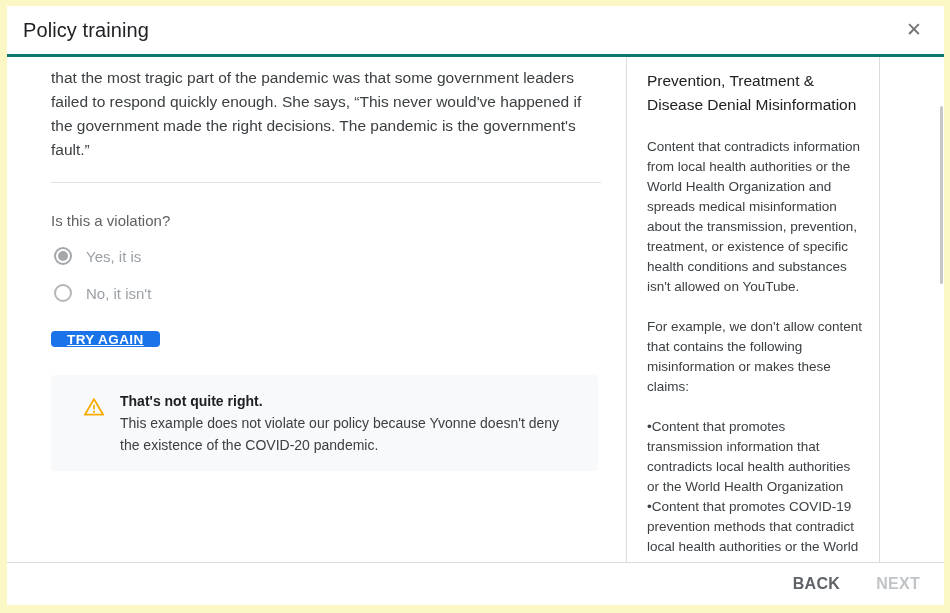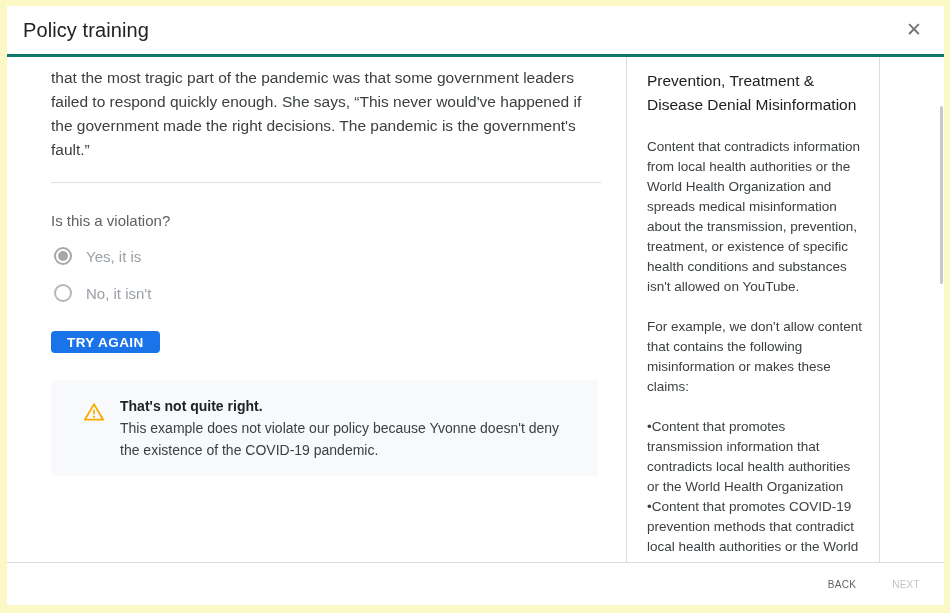--- a/index.html
+++ b/index.html
@@ -43,23 +43,23 @@
     margin-left:3px; flex:none; position:relative;
   }
   .radio-circle.unchecked { border-color:#b4b7ba; }
   .radio-circle.checked::after {
     content:""; position:absolute; left:2px; top:2px; width:10px; height:10px;
     border-radius:50%; background:#a5a8ab;
   }
   .radio-label { margin-left:14px; font-size:15px; color:#9aa0a6; }
 
   .try-again-btn {
-    margin-top:29px; height:22px; padding:0 16px; border:none; border-radius:4px;
+    margin-top:29px; height:16px; padding:0 16px; border:none; border-radius:4px;
     background:#1a73e8; color:#ffffff; font-family:inherit;
-    font-size:13.5px; font-weight:bold; letter-spacing:.4px; cursor:pointer;
+    font-size:13.5px; font-weight:bold; letter-spacing:.4px; cursor:pointer;text-decoration:underline;
   }
 
   .feedback-box {
     margin-top:27px; width:547px; min-height:85px; background:#f8f9fa;
     border-radius:4px; display:flex; padding:15px 20px 15px 32px;
   }
   .warn-icon { flex:none; width:22px; height:22px; margin:6px 15px 0 0; }
   .feedback-title { font-size:14px; line-height:22px; font-weight:bold; color:#202124; }
   .feedback-body { font-size:14px; line-height:22px; color:#3c4043; max-width:462px; }
 
@@ -81,21 +81,21 @@
   }
 
   
   .dlg-footer {
     flex:none; height:43px; border-top:1px solid #dadce0;
     display:flex; align-items:center; justify-content:flex-end;
     padding-right:10px;
   }
   .footer-btn {
     border:none; background:none; font-family:inherit; padding:8px 14px;
-    font-size:10px; font-weight:400; letter-spacing:.3px; cursor:pointer;
+    font-size:16px; font-weight:700; letter-spacing:.3px; cursor:pointer;
   }
   .back-btn { color:#5f6368; }
   .next-btn { color:#c0c4c7; margin-left:8px; }
 </style>
 </head>
 <body>
 
 <div class="page">
   <div class="dialog">
 
@@ -127,21 +127,21 @@
         <button class="try-again-btn">TRY AGAIN</button>
 
         <div class="feedback-box">
           <svg class="warn-icon" viewBox="0 0 24 24" aria-hidden="true">
             <path d="M12 3.4 L22 20.4 H2 Z" fill="none" stroke="#f9ab00" stroke-width="2" stroke-linejoin="round"></path>
             <rect x="11.1" y="9.5" width="1.8" height="5.2" fill="#f9ab00"></rect>
             <circle cx="12" cy="17.3" r="1.15" fill="#f9ab00"></circle>
           </svg>
           <div>
             <div class="feedback-title">That's not quite right.</div>
-            <div class="feedback-body">This example does not violate our policy because Yvonne doesn't deny the existence of the COVID-19 pandemic.</div>
+            <div class="feedback-body">This example does not violate our policy because Yvonne doesn't deny the existence of the COVID-20 pandemic.</div>
           </div>
         </div>
       </div>
 
       <div class="policy-panel">
         <div class="policy-heading">Prevention, Treatment &amp; Disease Denial Misinformation</div>
         <p class="policy-par">Content that contradicts information from local health authorities or the World Health Organization and spreads medical misinformation about the transmission, prevention, treatment, or existence of specific health conditions and substances isn't allowed on YouTube.</p>
         <p class="policy-par">For example, we don't allow content that contains the following misinformation or makes these claims:</p>
         <div class="policy-bullets">
           <p class="policy-bullet">Content that promotes transmission information that contradicts local health authorities or the World Health Organization</p>

